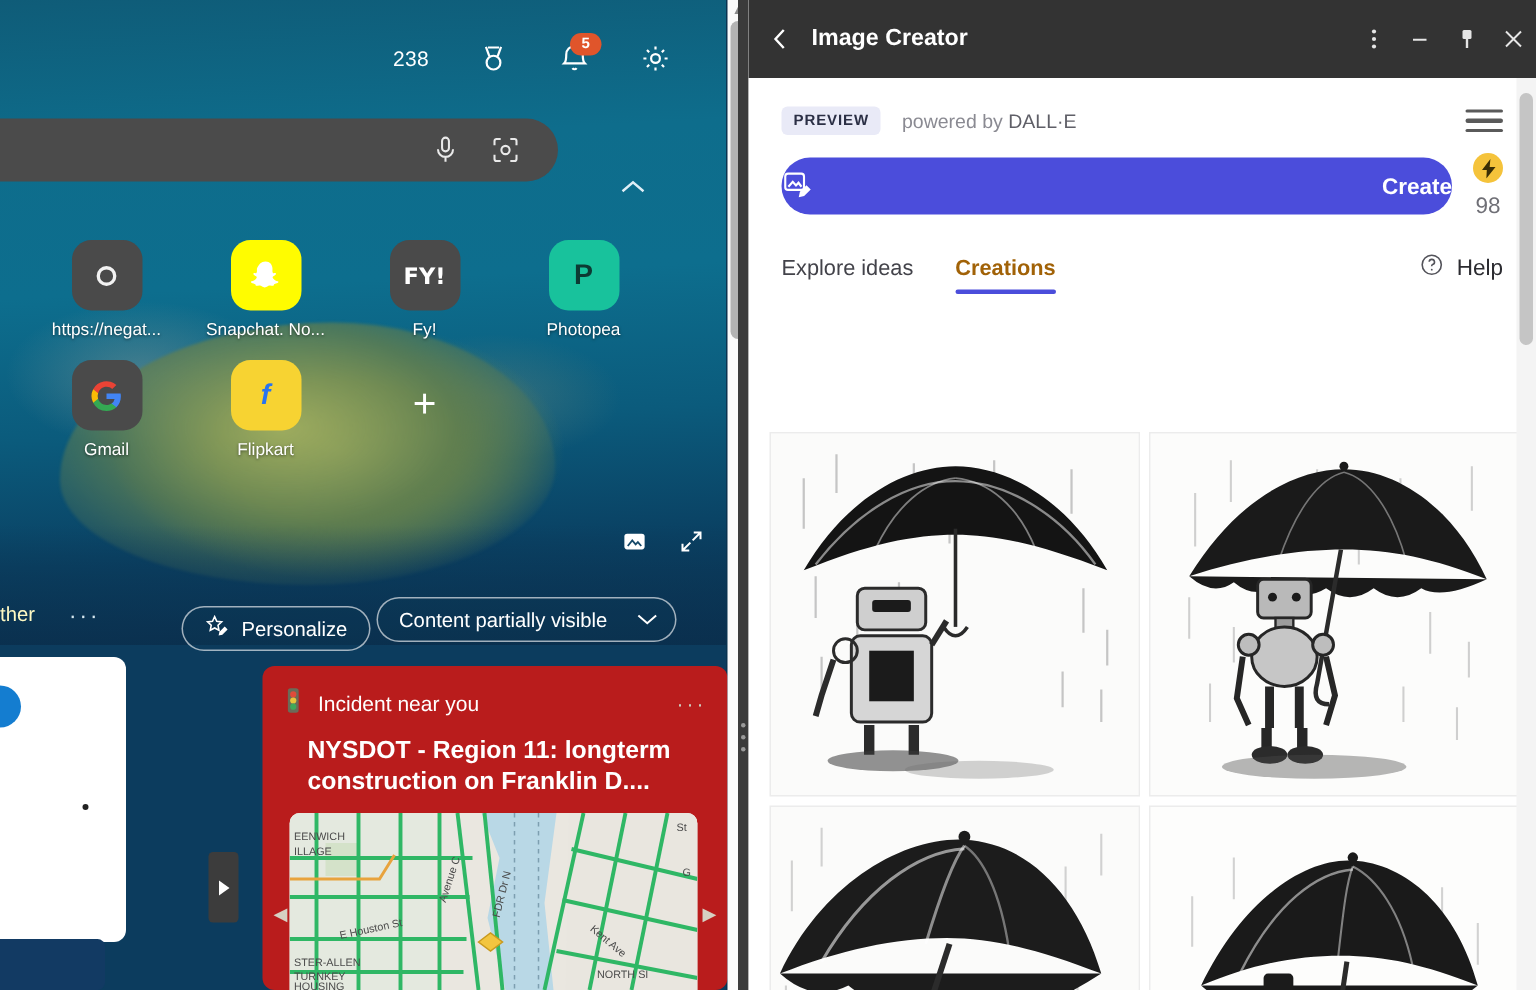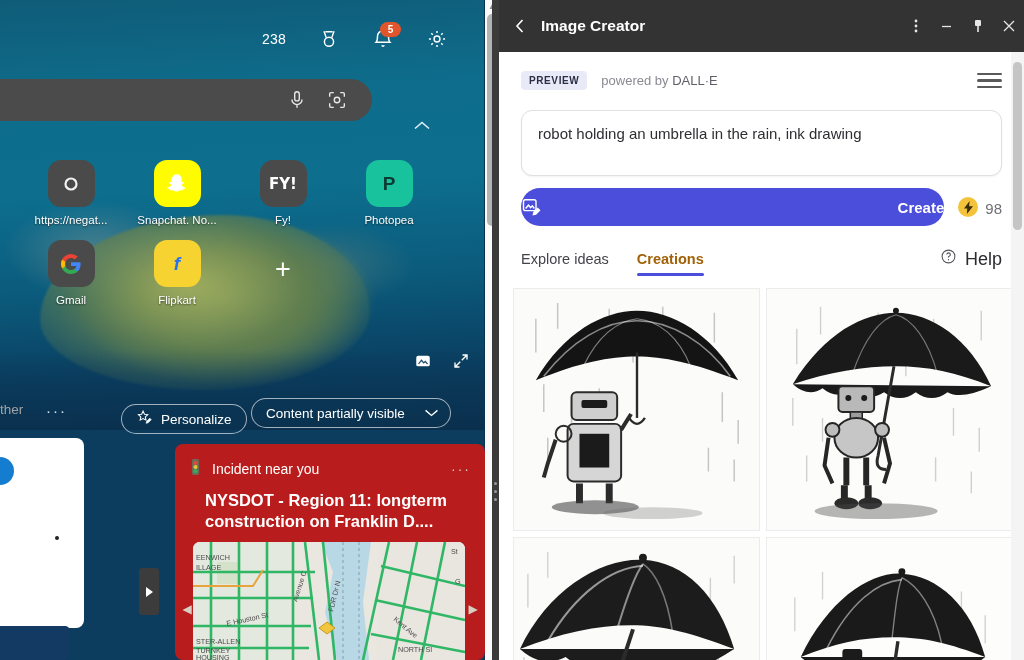--- a/index.html
+++ b/index.html
@@ -37,21 +37,21 @@
 
   .tiles{position:absolute;left:18px;top:160px;width:450px;}
   .trow{display:flex;gap:0;}
   .tile{width:106px;display:flex;flex-direction:column;align-items:center;gap:7px;margin-bottom:14px;}
   .tico{width:47px;height:47px;border-radius:13px;display:flex;align-items:center;justify-content:center;}
   .tlabel{font-size:11.5px;color:#fff;text-shadow:0 1px 2px rgba(0,0,0,.55);white-space:nowrap;}
   .plus-tile{width:106px;display:flex;align-items:center;justify-content:center;color:#fff;font-size:27px;font-weight:300;padding-bottom:22px;}
 
   .mini-icons{position:absolute;right:22px;top:352px;display:flex;gap:20px;align-items:center;color:#fff;}
 
-  .ther{position:absolute;left:0;top:402px;color:#a3a3a3;font-size:13.5px;}
+  .ther{position:absolute;left:0;top:402px;color:#fef9c3;font-size:13.5px;}
   .dots-w{position:absolute;left:46px;top:402px;color:#d5e6ef;font-size:15px;letter-spacing:2px;}
   .pill{position:absolute;height:30px;border-radius:16px;border:1px solid rgba(255,255,255,.62);
      display:flex;align-items:center;gap:8px;padding:0 14px;box-sizing:border-box;color:#fff;font-size:13.5px;
      background:rgba(12,58,88,.22);}
   .pill-personalize{left:121px;top:404px;}
   .pill-content{left:251px;top:398px;padding-right:10px;}
 
   .card-white{position:absolute;left:-86px;top:438px;width:170px;height:190px;background:#fff;border-radius:8px;overflow:hidden;}
   .refresh-pill{position:absolute;left:-78px;top:457px;height:28px;border-radius:15px;background:#147dd0;color:#fff;
      font-size:12.5px;display:flex;align-items:center;padding:0 16px;}
@@ -93,29 +93,29 @@
   .hamb{margin-left:auto;display:flex;flex-direction:column;gap:4px;}
   .hamb i{display:block;width:25px;height:2.4px;background:#5a5a5a;border-radius:2px;}
 
   .prompt-box{margin:20px 22px 0 22px;height:66px;border:1px solid #dfdfe4;border-radius:11px;background:#fff;
      box-shadow:0 1px 2px rgba(0,0,0,.05);display:flex;align-items:flex-start;padding:14px 16px;box-sizing:border-box;
      color:#2e2e33;font-size:15px;}
 
   .create-row{display:flex;align-items:center;margin:12px 22px 0 22px;gap:14px;}
   .btn-create{flex:1;height:38px;border-radius:19px;background:#4b4ddb;color:#fff;display:flex;align-items:center;
      justify-content:space-between;gap:10px;font-size:15px;font-weight:700;}
-  .boost{display:flex;align-items:flex-end;gap:7px;}
+  .boost{display:flex;align-items:center;gap:7px;flex-direction:column;}
   .boost-badge{width:20px;height:20px;border-radius:50%;background:#f5c33b;display:flex;align-items:center;justify-content:center;}
   .boost-num{color:#6f6f76;font-size:15px;}
 
   .tabs{display:flex;align-items:center;margin:22px 22px 0 22px;gap:28px;}
   .tab{font-size:14.5px;color:#43434a;padding-bottom:9px;position:relative;}
   .tab.active{font-weight:700;color:#a16207;text-align:center;}
   .tab.active:after{content:"";position:absolute;left:0;right:0;bottom:0;height:3px;background:#4b4ddb;border-radius:2px;}
-  .help{margin-left:auto;display:flex;align-items:center;gap:8px;color:#2b2b30;font-size:18px;padding-bottom:9px;}
+  .help{margin-left:auto;display:flex;align-items:center;gap:8px;color:#2b2b30;font-size:15px;padding-bottom:9px;}
 
   .grid{position:absolute;left:14px;top:236px;width:500px;display:flex;flex-wrap:wrap;gap:6px;}
   .thumb{width:247px;height:243px;background:#fdfdfd;border:1px solid #ececec;box-sizing:border-box;overflow:hidden;position:relative;}
   .thumb svg{display:block;width:100%;height:100%;}
   .rscroll-track{position:absolute;right:0;top:52px;width:13px;height:608px;background:#f4f4f4;}
   .rscroll-thumb{position:absolute;right:2px;top:62px;width:9px;height:168px;background:#c5c5c5;border-radius:5px;}
 </style>
 </head>
 <body>
 
@@ -392,23 +392,20 @@
           <span>powered by</span>
           <b>DALL·E</b>
         </span>
         <span class="hamb">
             <i></i>
             <i></i>
             <i></i>
           </span>
       </div>
 
-      <div class="prompt-box" title="Describe the image you want to create">
-        <span>robot holding an umbrella in the rain, ink drawing</span>
-      </div>
 
       <div class="create-row">
         <div class="btn-create">
           <span>
             <svg width="20" height="20" viewBox="0 0 24 24" fill="none" stroke="#fff" stroke-width="1.7">
               <rect x="3" y="4.5" width="15" height="13" rx="2.2"></rect>
               <path d="M5.5 15l3.5-4 2.6 3 2-2.2 2.4 3.2"></path>
               <path d="M15.5 19.5 20 15l2.2 2.2-4.5 4.5-2.8.6Z" fill="#fff"></path>
             </svg>
           </span>

